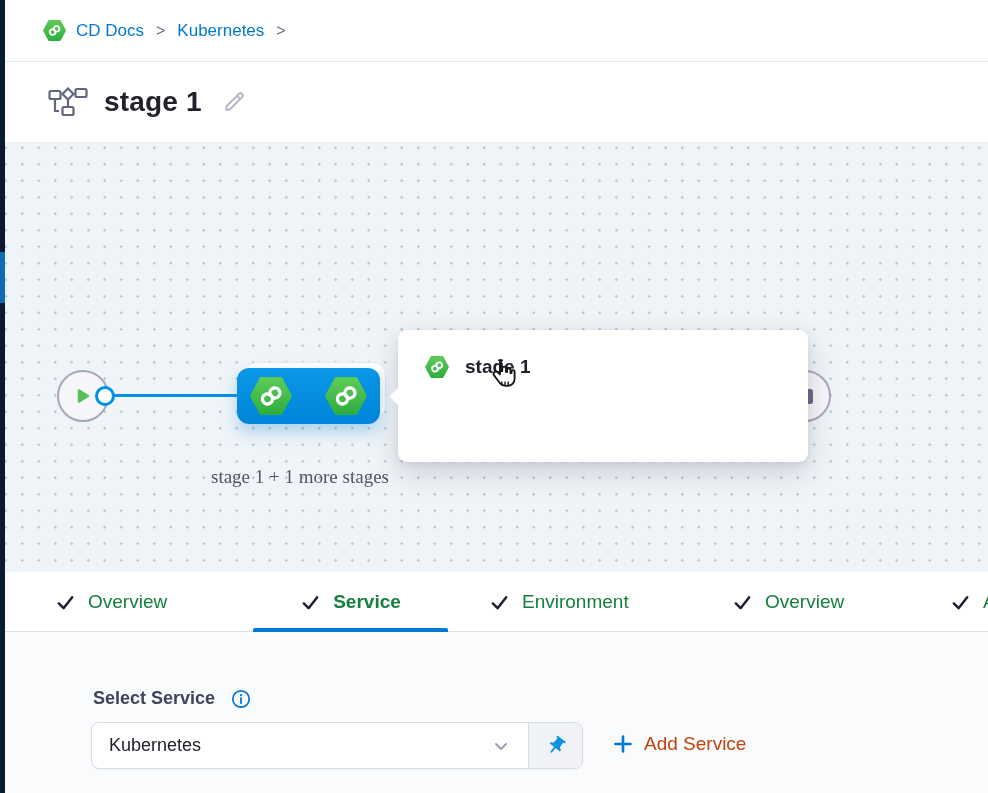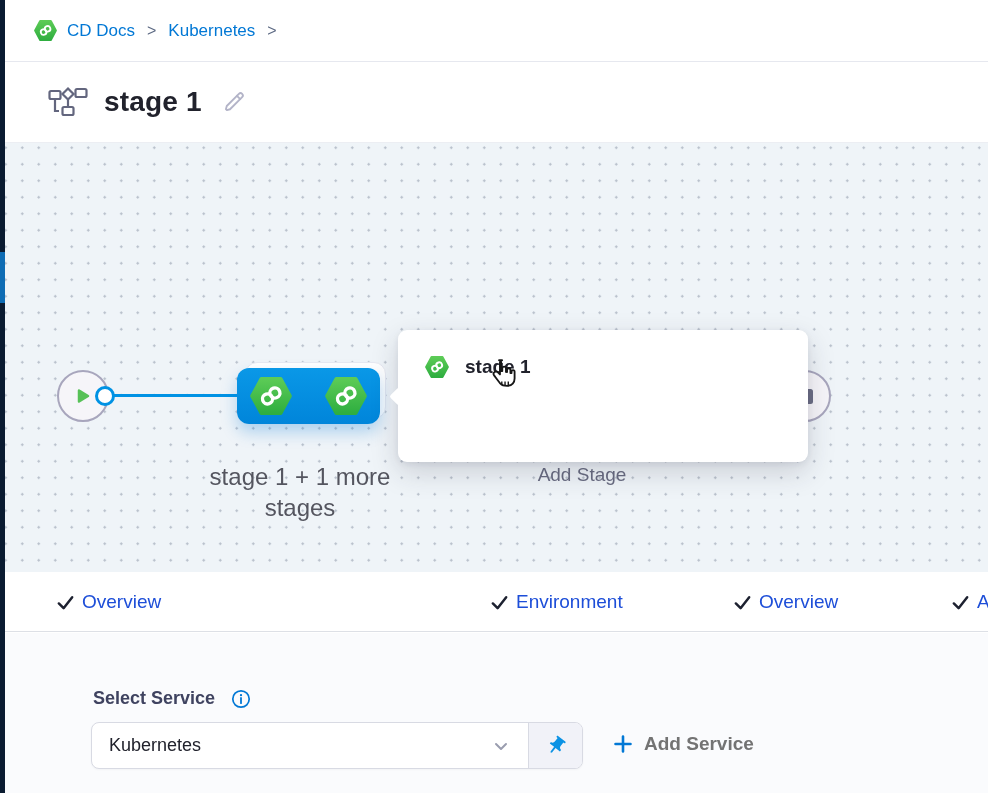--- a/index.html
+++ b/index.html
@@ -5,21 +5,21 @@
   * { margin:0; padding:0; box-sizing:border-box; }
   html,body { width:988px; height:793px; overflow:hidden; font-family:"Liberation Sans",sans-serif; background:#fff; }
   body { position:relative; }
 
   
   .rail { position:absolute; left:0; top:0; width:5px; height:793px; background:#0a1b31; z-index:60; }
   .rail-active { position:absolute; left:0; top:252px; width:5px; height:51px; background:#0e6cb4; }
 
   
   .topbar { position:absolute; left:5px; right:0; top:0; height:62px; background:#fff;
-            border-bottom:1px solid #e6e8ef; display:flex; align-items:center; padding-left:29px; gap:10px; }
+            border-bottom:1px solid #e6e8ef; display:flex; align-items:center; padding-left:38px; gap:10px; }
   .crumb { color:#0278d5; font-size:17px; font-weight:500; cursor:pointer; }
   .crumb-sep { color:#5d6a84; font-size:16px; font-weight:500; padding:0 2px; }
 
   
   .titlebar { position:absolute; left:5px; right:0; top:62px; height:81px; background:#fff;
               border-bottom:1px solid #eceef3; display:flex; align-items:center; padding-left:43px; gap:16px; }
   .page-title { font-size:28px; font-weight:700; color:#21222c; letter-spacing:.2px; }
   .edit-btn { margin-left:4px; cursor:pointer; display:flex; align-items:center; }
 
   
@@ -38,39 +38,39 @@
           background:#fff; border:3.5px solid #0092e4; }
 
   .stage-back-card { position:absolute; left:240px; top:219px; width:141px; height:57px;
                      background:#fff; border:1px solid #e7e9f1; border-radius:12px; }
   .stage-node { position:absolute; left:232px; top:225px; width:143px; height:56px; border-radius:12px;
                 background:linear-gradient(180deg,#0a98e7,#0085da);
                 box-shadow:0 8px 16px rgba(2,120,213,.28);
                 display:flex; align-items:center; justify-content:center; gap:33px; cursor:pointer; }
 
   .group-label { position:absolute; left:185px; top:318px; width:220px; text-align:center;
-                 font-size:24px; line-height:31px; color:#54555f; }
+                 font-size:19px; line-height:31px; color:#54555f;font-family:Liberation Serif, serif; }
   .add-stage-label { position:absolute; left:477px; top:321px; width:200px; text-align:center;
                      font-size:19px; color:#686b80; cursor:pointer; }
 
   
   .stage-popup { position:absolute; left:393px; top:187px; width:410px; height:132px; background:#fff;
                  border-radius:9px; box-shadow:0 10px 28px rgba(40,41,61,.18), 0 2px 6px rgba(40,41,61,.08);
                  display:flex; flex-direction:column; padding:15px 0 0 27px; gap:13px; z-index:20; }
   .popup-arrow { position:absolute; left:-6px; top:60px; width:13px; height:13px; background:#fff;
                  transform:rotate(45deg); border-radius:2px; }
   .popup-item { display:flex; align-items:center; gap:16px; height:44px; cursor:pointer; }
   .popup-item-label { font-size:19px; font-weight:700; color:#21222c; }
   .hand-cursor { position:absolute; left:87px; top:25px; z-index:30; pointer-events:none; }
 
   
   .tabbar { position:absolute; left:5px; right:0; top:572px; height:60px; background:#fff;
             border-bottom:1px solid #dde0e6; z-index:10; }
-  .tab { position:absolute; top:0; height:60px; display:flex; align-items:center; gap:6px;
-         font-size:19px; font-weight:500; color:#1d4ed8; cursor:pointer; white-space:nowrap; }
+  .tab { position:absolute; top:0; height:60px; display:flex; align-items:center; gap:12px;
+         font-size:19px; font-weight:500; color:#15803d; cursor:pointer; white-space:nowrap; }
   .tab.active { font-weight:600; }
   .tab.active::after { content:""; position:absolute; left:0; right:0; bottom:0; height:4px;
                        background:#0278d5; border-radius:2px 2px 0 0; }
   .tab-overview { left:50px; }
   .tab-service { left:248px; width:195px; justify-content:center; }
   .tab-environment { left:484px;align-items:center; }
   .tab-execution { left:727px; }
   .tab-advanced { left:945px; }
 
   
@@ -81,21 +81,21 @@
   .service-select { position:absolute; left:86px; top:89px; width:492px; height:47px;
                     border:1px solid #d8dae3; border-radius:8px; background:#fff; display:flex; overflow:hidden;
                     box-shadow:0 1px 2px rgba(40,41,61,.04); }
   .select-value-area { flex:1; display:flex; align-items:center; justify-content:space-between;
                        padding:0 16px 0 17px; cursor:pointer; }
   .select-value { font-size:18px; color:#21222c; }
   .pin-seg { width:54px; background:#f1f2f8; border-left:1px solid #d8dae3;
              display:flex; align-items:center; justify-content:center; cursor:pointer; }
 
   .add-service { position:absolute; left:608px; top:100px; display:flex; align-items:center; gap:11px; cursor:pointer; }
-  .add-service-label { font-size:19px; font-weight:700; color:#737373; }
+  .add-service-label { font-size:19px; font-weight:400; color:#c2410c; }
 
   .hexwrap { display:flex; }
   svg { display:block; }
 </style>
 </head>
 <body>
 
 <svg width="0" height="0" style="position:absolute">
   <defs>
     <linearGradient id="hexgrad" x1="0" y1="0" x2="0" y2="1">
@@ -178,21 +178,20 @@
         <polygon points="27,9 73,9 95,50 73,91 27,91 5,50" fill="url(#hexgrad)" stroke="url(#hexgrad)" stroke-width="9" stroke-linejoin="round"></polygon>
         <g stroke="#fff" stroke-width="8" fill="none" transform="rotate(-18 50 50)">
           <circle cx="40" cy="54" r="12"></circle>
             <circle cx="61" cy="46" r="12"></circle>
         </g>
       </svg>
     </span>
   </div>
 
   <div class="group-label">stage 1 + 1 more stages</div>
-  <div class="add-stage-label">Add Stage</div>
 
   <div class="stage-popup">
     <div class="popup-arrow"></div>
 
     <div class="popup-item">
       <span class="hexwrap">
         <svg width="24" height="24" viewBox="0 0 100 100">
           <polygon points="27,9 73,9 95,50 73,91 27,91 5,50" fill="url(#hexgrad)" stroke="url(#hexgrad)" stroke-width="9" stroke-linejoin="round"></polygon>
           <g stroke="#fff" stroke-width="8" fill="none" transform="rotate(-18 50 50)">
             <circle cx="40" cy="54" r="12"></circle>
@@ -214,20 +213,28 @@
 </div>
 
 <div class="tabbar">
   <div class="tab tab-overview">
     <span>
       <svg width="21" height="21" viewBox="0 0 22 22" fill="none" stroke="#1d2130" stroke-width="2.6" stroke-linecap="round" stroke-linejoin="round">
           <path d="M4 12 L9 17 L18 5.5"></path>
         </svg>
     </span>
     <span>Overview</span>
+  </div>
+  <div class="tab tab-service active">
+    <span>
+      <svg width="21" height="21" viewBox="0 0 22 22" fill="none" stroke="#1d2130" stroke-width="2.6" stroke-linecap="round" stroke-linejoin="round">
+          <path d="M4 12 L9 17 L18 5.5"></path>
+        </svg>
+    </span>
+    <span>Service</span>
   </div>
   <div class="tab tab-environment">
     <span>
       <svg width="21" height="21" viewBox="0 0 22 22" fill="none" stroke="#1d2130" stroke-width="2.6" stroke-linecap="round" stroke-linejoin="round">
           <path d="M4 12 L9 17 L18 5.5"></path>
         </svg>
     </span>
     <span>Environment</span>
   </div>
   <div class="tab tab-execution">

